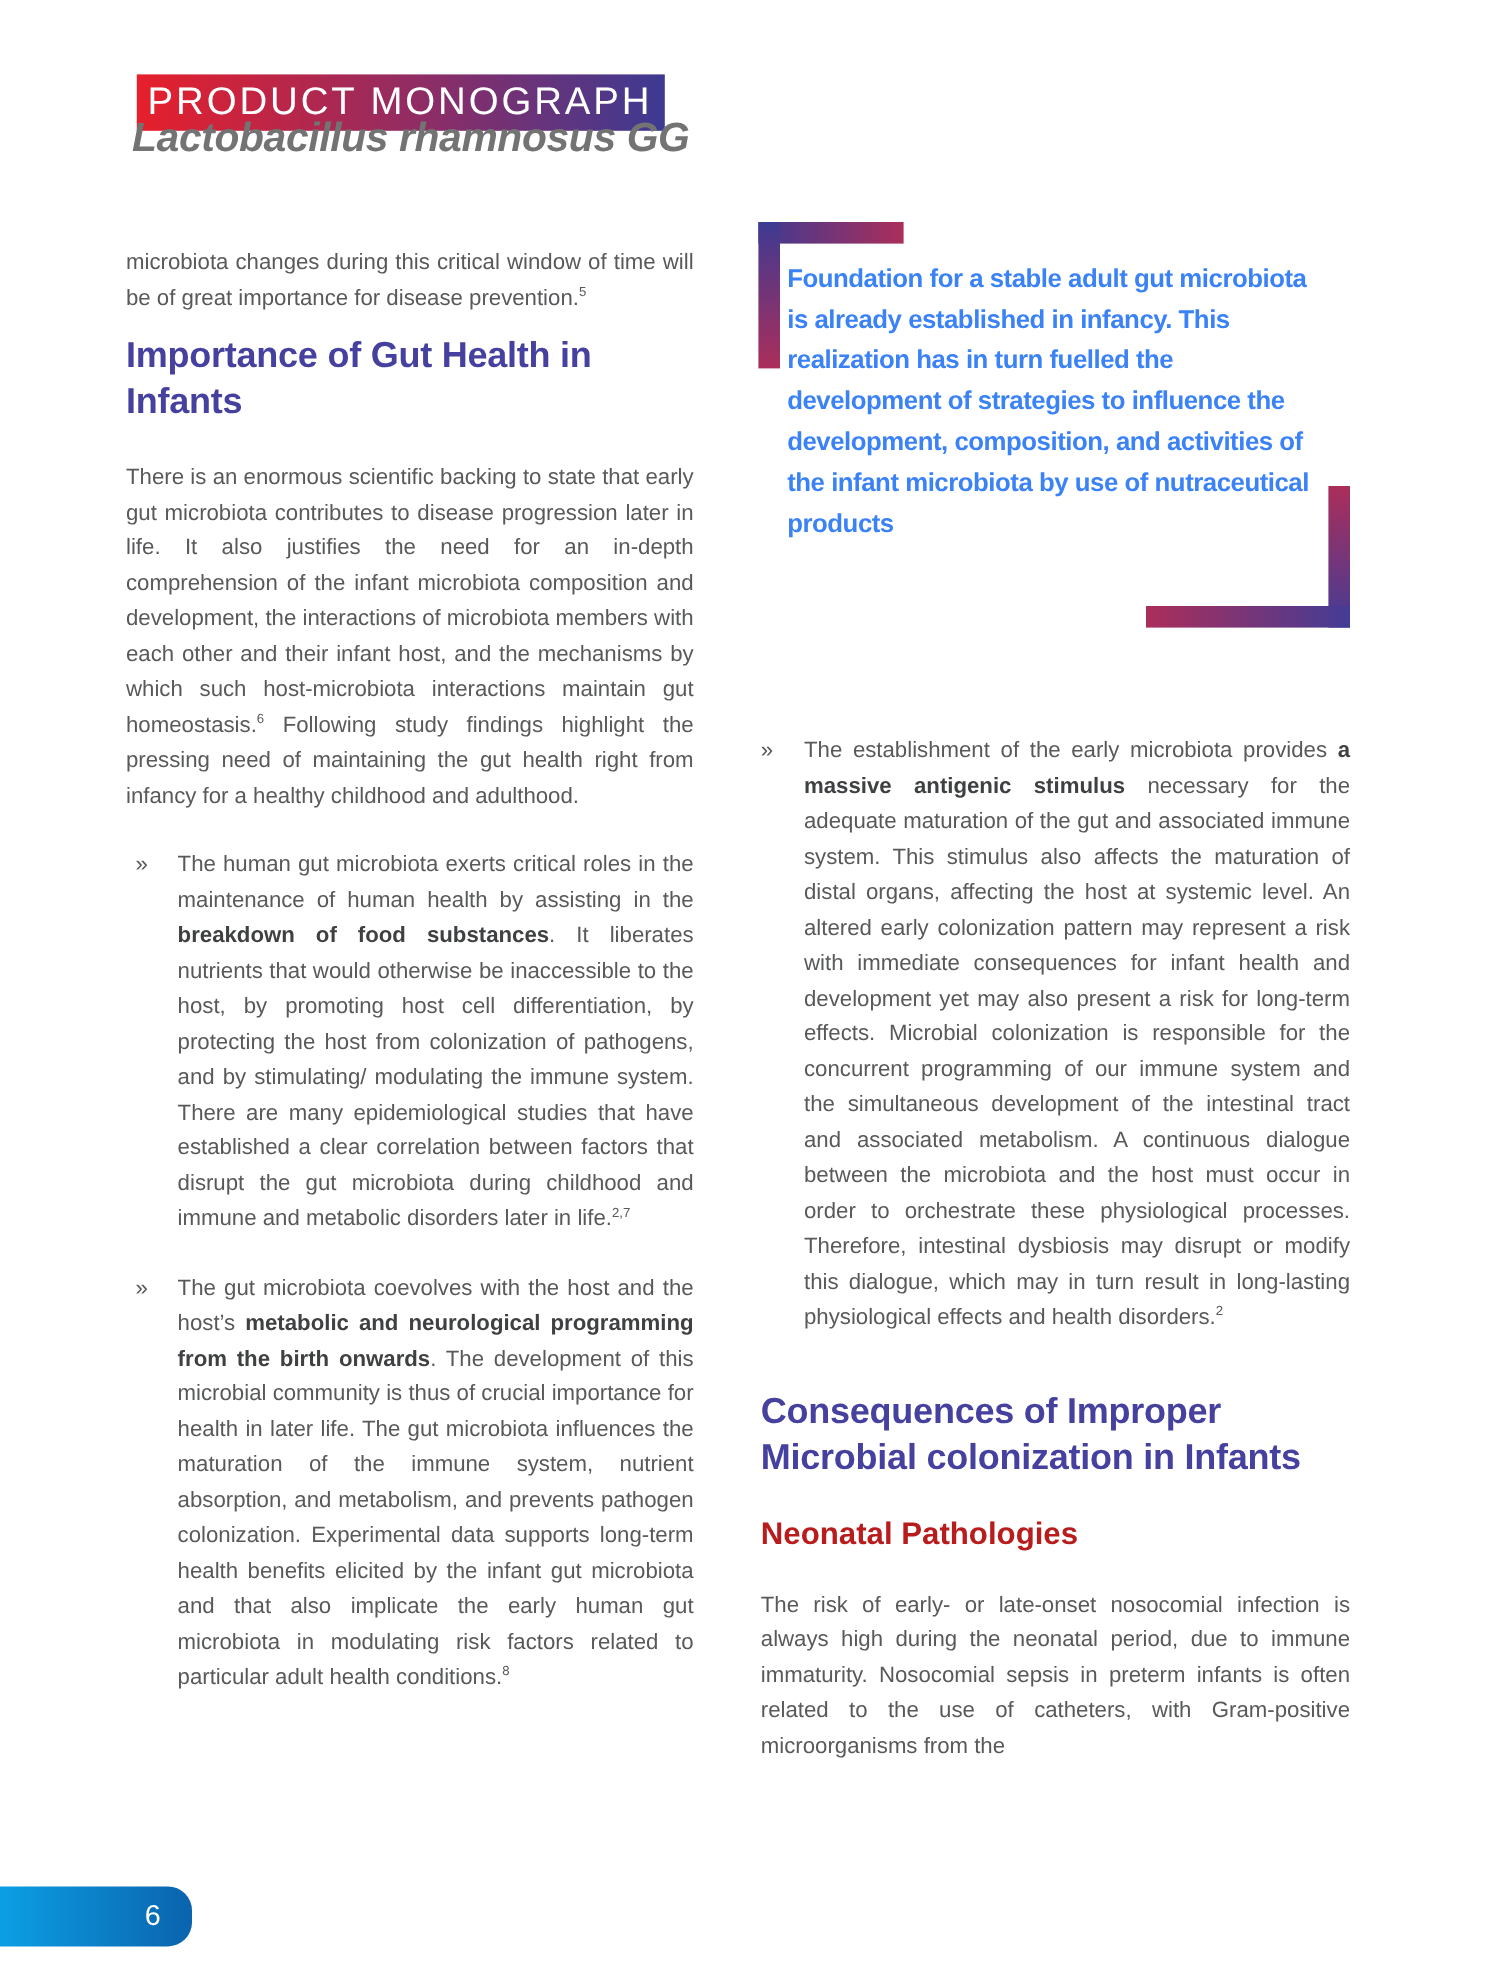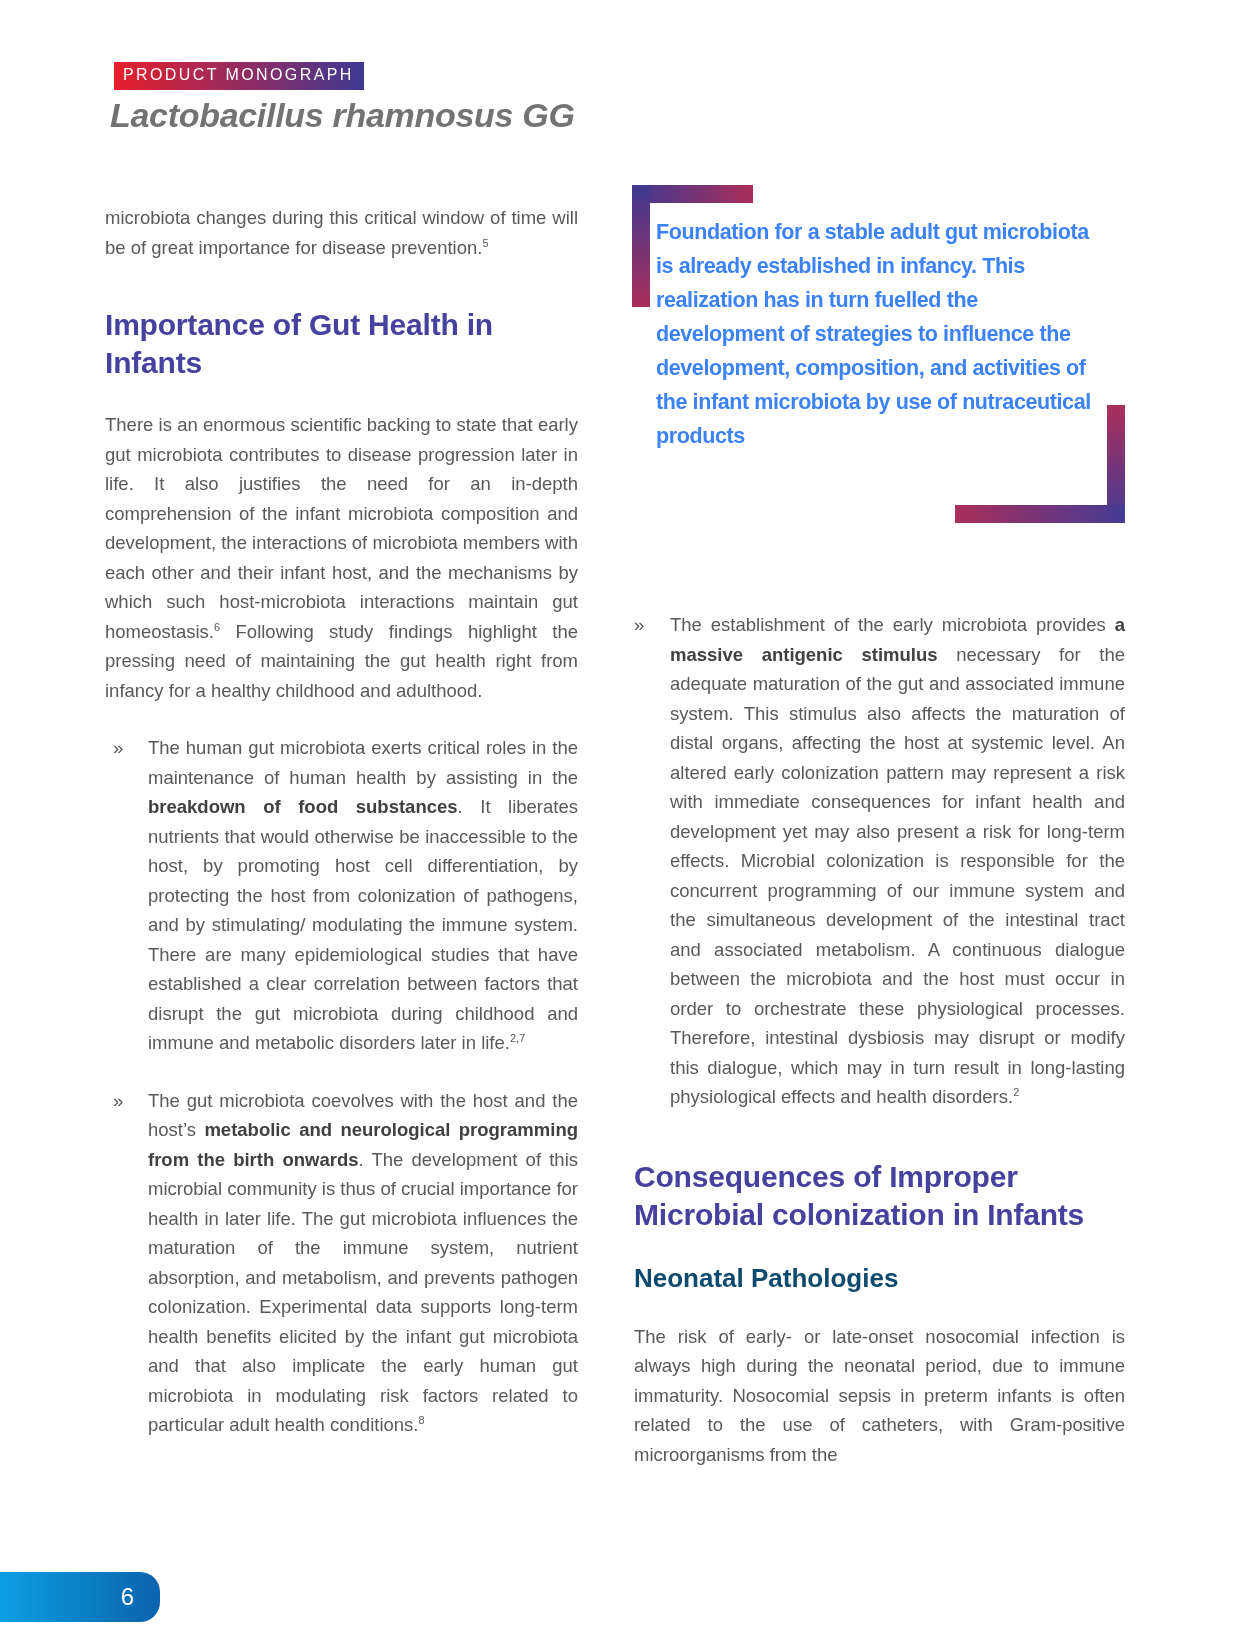--- a/index.html
+++ b/index.html
@@ -10,21 +10,21 @@
     font-family:"Liberation Sans", sans-serif;
     overflow:hidden;
   }
   
   .banner{
     position:absolute;left:114px;top:62px;
     display:inline-block;
     padding:4px 10px 6px 9px;
     background:linear-gradient(90deg,#e71f2b 0%,#8d2d66 55%,#3d3a92 100%);
     color:#ffffff;
-    font-size:16px;
+    font-size:32px;
     letter-spacing:2.4px;
     font-weight:400;
     white-space:nowrap;
   }
   .doc-title{
     position:absolute;left:110px;top:96px;
     font-size:34px;
     font-weight:700;
     font-style:italic;
     color:#737373;
@@ -45,24 +45,24 @@
     text-align:justify;
     margin-top:28px;
   }
   .body-text sup{font-size:11px;line-height:0;}
   .section-heading{
     color:#46419f;
     font-size:30px;
     line-height:38px;
     font-weight:700;
     letter-spacing:-0.2px;
-    margin-top:44px;
+    margin-top:16px;
   }
   .sub-heading{
-    color:#0c4a6e;
+    color:#b91c1c;
     font-size:26px;
     line-height:32px;
     font-weight:700;
     margin-top:28px;
   }
   .para{}
   .bullet-list{margin-top:24px;}
   .bullet-item{
     position:relative;
     padding-left:43px;

